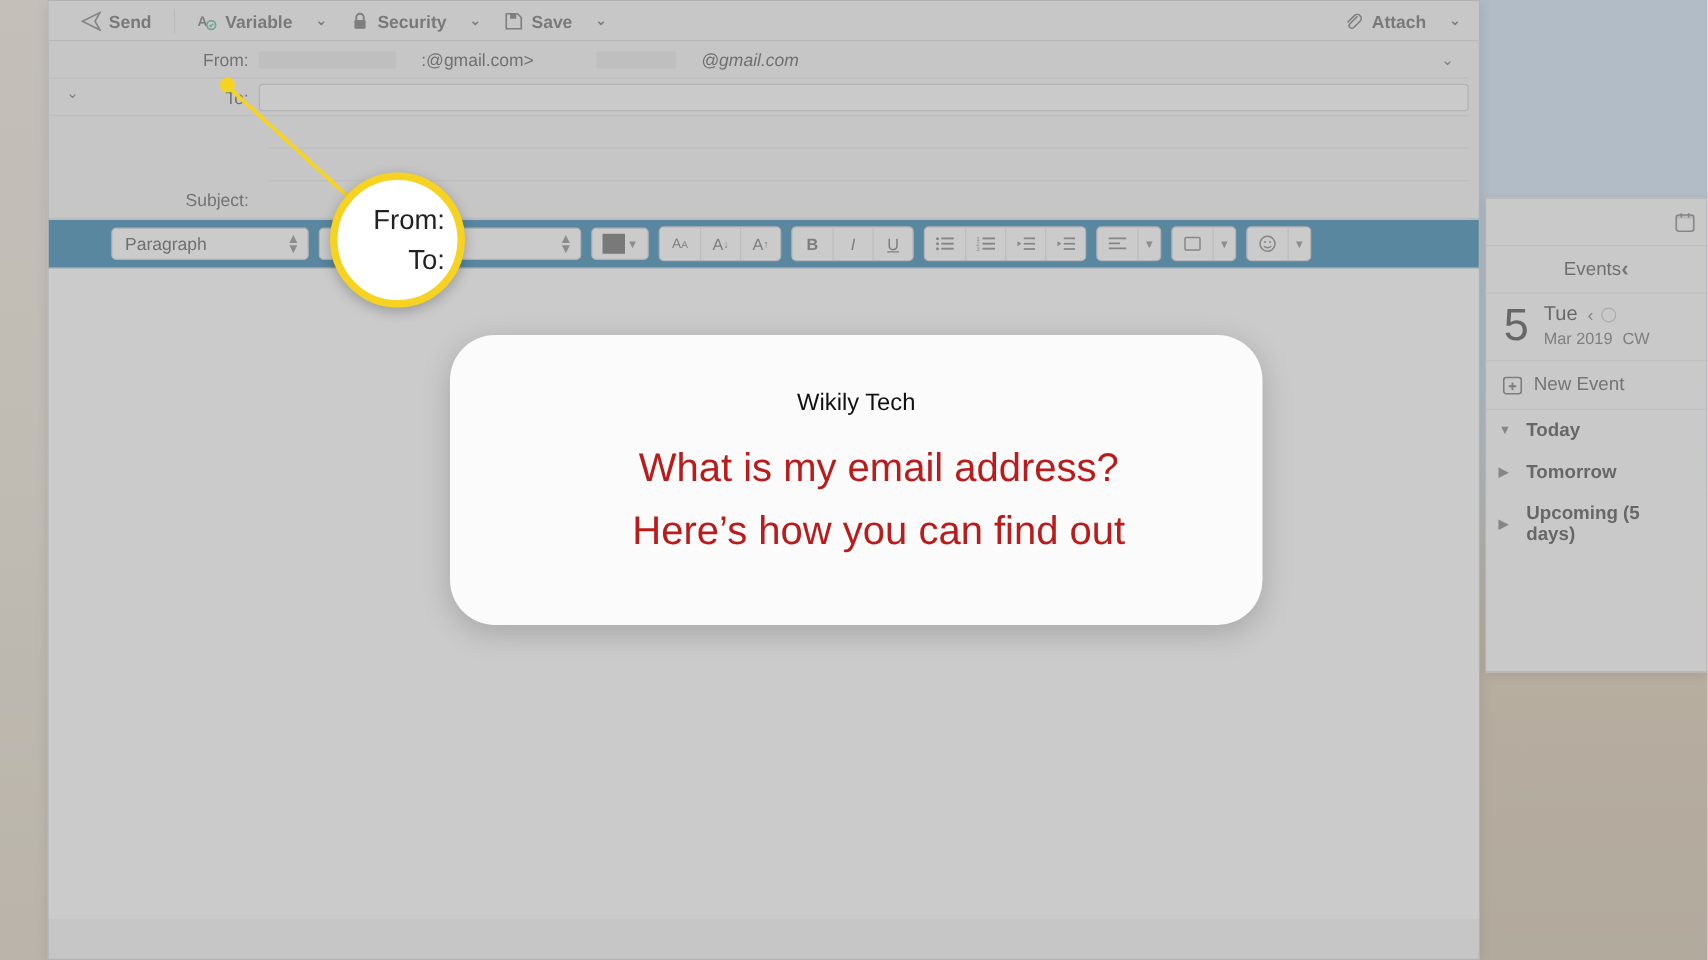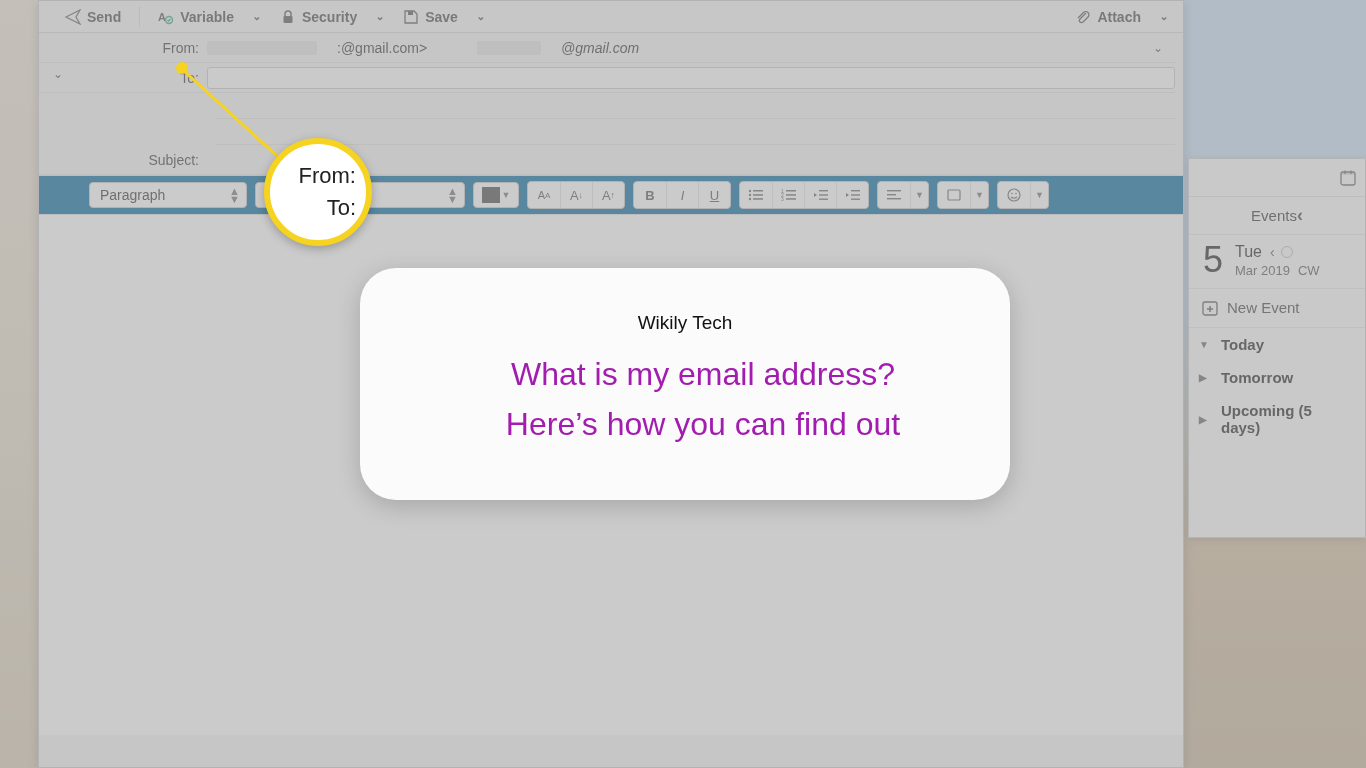--- a/index.html
+++ b/index.html
@@ -137,21 +137,21 @@
 
 
 .card {
   position:absolute; left:360px; top:268px; width:650px; height:232px;
   background:#fbfbfb; border-radius:36px; z-index:80;
   box-shadow: 0 6px 24px rgba(0,0,0,.18);
   display:flex; flex-direction:column; align-items:center; justify-content:center;
   padding: 14px 30px 20px;
 }
 .card .brand { font-size:19px; color:#111; margin-bottom:16px; font-weight:400;}
-.card .headline { font-size:32px; color:#a21caf; text-align:center; line-height:1.55; font-weight:400;margin-left:36px;}
+.card .headline { font-size:32px; color:#b91c1c; text-align:center; line-height:1.55; font-weight:400;margin-left:36px;}
 
 svg { display:block; }
 </style>
 </head>
 <body>
 
 <div class="left-strip"></div>
 
 <div class="mail-window">
 

